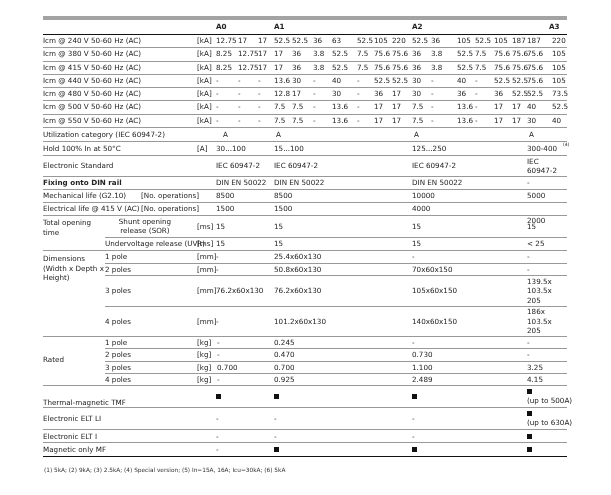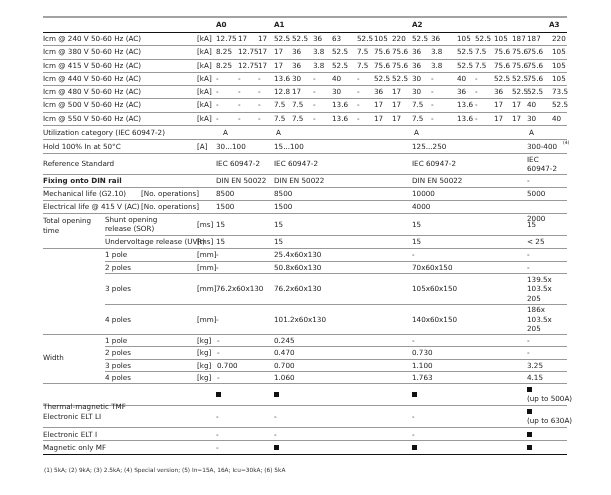--- a/index.html
+++ b/index.html
@@ -1,20 +1,20 @@
 <!DOCTYPE html>
 <html><head>
 <meta charset="utf-8">
 <style>
   html, body { margin: 0; padding: 0; background: #ffffff; }
   body { width: 611px; height: 495px; position: relative; overflow: hidden;
          font-family: "DejaVu Sans", sans-serif; font-size: 7.2px; color: #222; }
   #tbl { position: absolute; left: 43px; top: 16px; width: 524px; }
   .row { position: relative; border-bottom: 1px solid #999; }
-  .row.thick-top { border-top: 2px solid #a3a3a3; }
+  .row.thick-top { border-top: 4px solid #a3a3a3; }
   .row.thick-bottom { border-bottom: 1.5px solid #111; }
   .cell { position: absolute; white-space: nowrap; line-height: 10px; }
   .bold { font-weight: bold; }
   .sq { display: inline-block; width: 5px; height: 5px; background: #111; vertical-align: middle; }
   .small { font-size: 4.5px; vertical-align: super; }
   #footnote { position: absolute; left: 44px; top: 467px; font-size: 5.8px; color: #333; white-space: nowrap; }
   .ml { white-space: normal; line-height: 9.5px; }
 </style>
 </head>
 <body>
@@ -190,21 +190,21 @@
     <div class="row" style="height: 13px;">
       <span class="cell" style="left: 0px; top: 1.5px;">Hold 100% In at 50°C</span>
       <span class="cell" style="left: 154px; top: 1.5px;">[A]</span>
       <span class="cell" style="left: 173px; top: 1.5px;">30...100</span>
       <span class="cell" style="left: 231px; top: 1.5px;">15...100</span>
       <span class="cell" style="left: 369px; top: 1.5px;">125...250</span>
       <span class="cell" style="left: 484px; top: 1.5px;">300-400</span>
       <span class="small" style="position: absolute; left: 520px; top: 0px;">(4)</span>
     </div>
     <div class="row" style="height: 20px;">
-      <span class="cell" style="left: 0px; top: 5px;">Reference Standard</span>
+      <span class="cell" style="left: 0px; top: 5px;">Electronic Standard</span>
       <span class="cell" style="left: 173px; top: 5px;">IEC 60947-2</span>
       <span class="cell" style="left: 231px; top: 5px;">IEC 60947-2</span>
       <span class="cell" style="left: 369px; top: 5px;">IEC 60947-2</span>
       <span class="cell ml" style="left: 484px; top: 0.5px; width: 34px;">IEC 60947-2</span>
     </div>
     <div class="row" style="height: 12px;">
       <span class="cell" style="left: 0px; top: 1px; font-weight: bold;">Fixing onto DIN rail</span>
       <span class="cell" style="left: 173px; top: 1px;">DIN EN 50022</span>
       <span class="cell" style="left: 231px; top: 1px;">DIN EN 50022</span>
       <span class="cell" style="left: 369px; top: 1px;">DIN EN 50022</span>
@@ -222,37 +222,38 @@
       <span class="cell" style="left: 0px; top: 1px;">Electrical life @ 415 V (AC)</span>
       <span class="cell" style="left: 98px; top: 1px;">[No. operations]</span>
       <span class="cell" style="left: 173px; top: 1px;">1500</span>
       <span class="cell" style="left: 231px; top: 1px;">1500</span>
       <span class="cell" style="left: 369px; top: 1px;">4000</span>
       <span class="cell" style="left: 484px; top: 13px;">2000</span>
     </div>
     <div style="position: relative;">
       <span class="cell ml" style="left: 0px; top: 2px; width: 60px;">Total opening time</span>
       <div class="row" style="height: 21px; margin-left: 62px;">
-        <span class="cell ml" style="left: 0px; top: 0.5px; width: 80px;">Shunt opening release (SOR)</span>
+        <span class="cell ml" style="left: 0px; top: 0.5px; width: 80px; text-align: center;">Shunt opening release (SOR)</span>
         <span class="cell" style="left: 92px; top: 5.5px;">[ms]</span>
         <span class="cell" style="left: 111px; top: 5.5px;">15</span>
         <span class="cell" style="left: 169px; top: 5.5px;">15</span>
         <span class="cell" style="left: 307px; top: 5.5px;">15</span>
         <span class="cell" style="left: 422px; top: 5.5px;">15</span>
       </div>
       <div class="row" style="height: 12px; margin-left: 0px;">
         <span class="cell" style="left: 62px; top: 1px;">Undervoltage release (UVR)</span>
         <span class="cell" style="left: 154px; top: 1px;">[ms]</span>
         <span class="cell" style="left: 173px; top: 1px;">15</span>
         <span class="cell" style="left: 231px; top: 1px;">15</span>
         <span class="cell" style="left: 369px; top: 1px;">15</span>
         <span class="cell" style="left: 484px; top: 1px;">&lt; 25</span>
       </div>
     </div>
     <div style="position: relative;">
+      <span class="cell ml" style="left: 0px; top: 3px; width: 62px;">Dimensions (Width x Depth x Height)</span>
       <div class="row" style="height: 11.5px; margin-left: 62px;">
         <span class="cell" style="left: 0px; top: 1px;">1 pole</span>
         <span class="cell" style="left: 92px; top: 1px;">[mm]</span>
         <span class="cell" style="left: 111px; top: 1px;">-</span>
         <span class="cell" style="left: 169px; top: 1px;">25.4x60x130</span>
         <span class="cell" style="left: 307px; top: 1px;">-</span>
         <span class="cell ml" style="left: 422px; top: 1px; width: 32px;">-</span>
       </div>
       <div class="row" style="height: 11.5px; margin-left: 62px;">
         <span class="cell" style="left: 0px; top: 1px;">2 poles</span>
@@ -273,21 +274,21 @@
       <div class="row" style="height: 29.5px; margin-left: 0px;">
         <span class="cell" style="left: 62px; top: 10px;">4 poles</span>
         <span class="cell" style="left: 154px; top: 10px;">[mm]</span>
         <span class="cell" style="left: 173px; top: 10px;">-</span>
         <span class="cell" style="left: 231px; top: 10px;">101.2x60x130</span>
         <span class="cell" style="left: 369px; top: 10px;">140x60x150</span>
         <span class="cell ml" style="left: 484px; top: 0.5px; width: 32px;">186x 103.5x 205</span>
       </div>
     </div>
     <div style="position: relative;">
-      <span class="cell" style="left: 0px; top: 18px;">Width</span>
+      <span class="cell" style="left: 0px; top: 18px;">Rated</span>
       <div class="row" style="height: 11.3px; margin-left: 62px;">
         <span class="cell" style="left: 0px; top: 1px;">1 pole</span>
         <span class="cell" style="left: 92px; top: 1px;">[kg]</span>
         <span class="cell" style="left: 112px; top: 1px;">-</span>
         <span class="cell" style="left: 169px; top: 1px;">0.245</span>
         <span class="cell" style="left: 307px; top: 1px;">-</span>
         <span class="cell" style="left: 422px; top: 1px;">-</span>
       </div>
       <div class="row" style="height: 11.3px; margin-left: 62px;">
         <span class="cell" style="left: 0px; top: 1px;">2 poles</span>
@@ -302,27 +303,27 @@
         <span class="cell" style="left: 92px; top: 1px;">[kg]</span>
         <span class="cell" style="left: 112px; top: 1px;">0.700</span>
         <span class="cell" style="left: 169px; top: 1px;">0.700</span>
         <span class="cell" style="left: 307px; top: 1px;">1.100</span>
         <span class="cell" style="left: 422px; top: 1px; text-align: right;">3.25</span>
       </div>
       <div class="row" style="height: 11.3px; margin-left: 0px;">
         <span class="cell" style="left: 62px; top: 1px;">4 poles</span>
         <span class="cell" style="left: 154px; top: 1px;">[kg]</span>
         <span class="cell" style="left: 174px; top: 1px;">-</span>
-        <span class="cell" style="left: 231px; top: 1px;">1.060</span>
-        <span class="cell" style="left: 369px; top: 1px;">1.763</span>
+        <span class="cell" style="left: 231px; top: 1px;">0.925</span>
+        <span class="cell" style="left: 369px; top: 1px;">2.489</span>
         <span class="cell" style="left: 484px; top: 1px;">4.15</span>
       </div>
     </div>
     <div class="row" style="height: 21px;">
-      <span class="cell" style="left: 0px; top: 18px; text-align: right;">Thermal-magnetic TMF</span>
+      <span class="cell" style="left: 0px; top: 12px; text-align: right;">Thermal-magnetic TMF</span>
       <span class="cell" style="left: 173px; top: 5.5px;"><span class="sq"></span></span>
       <span class="cell" style="left: 231px; top: 5.5px;"><span class="sq"></span></span>
       <span class="cell" style="left: 369px; top: 5.5px;"><span class="sq"></span></span>
       <span class="cell" style="left: 484px; top: 0.5px;"><span class="sq"></span></span>
       <span class="cell" style="left: 484px; top: 10px;">(up to 500A)</span>
     </div>
     <div class="row" style="height: 21px; text-decoration: underline;">
       <span class="cell" style="left: 0px; top: 5.5px;">Electronic ELT LI</span>
       <span class="cell" style="left: 173px; top: 5.5px;">-</span>
       <span class="cell" style="left: 231px; top: 5.5px;">-</span>

